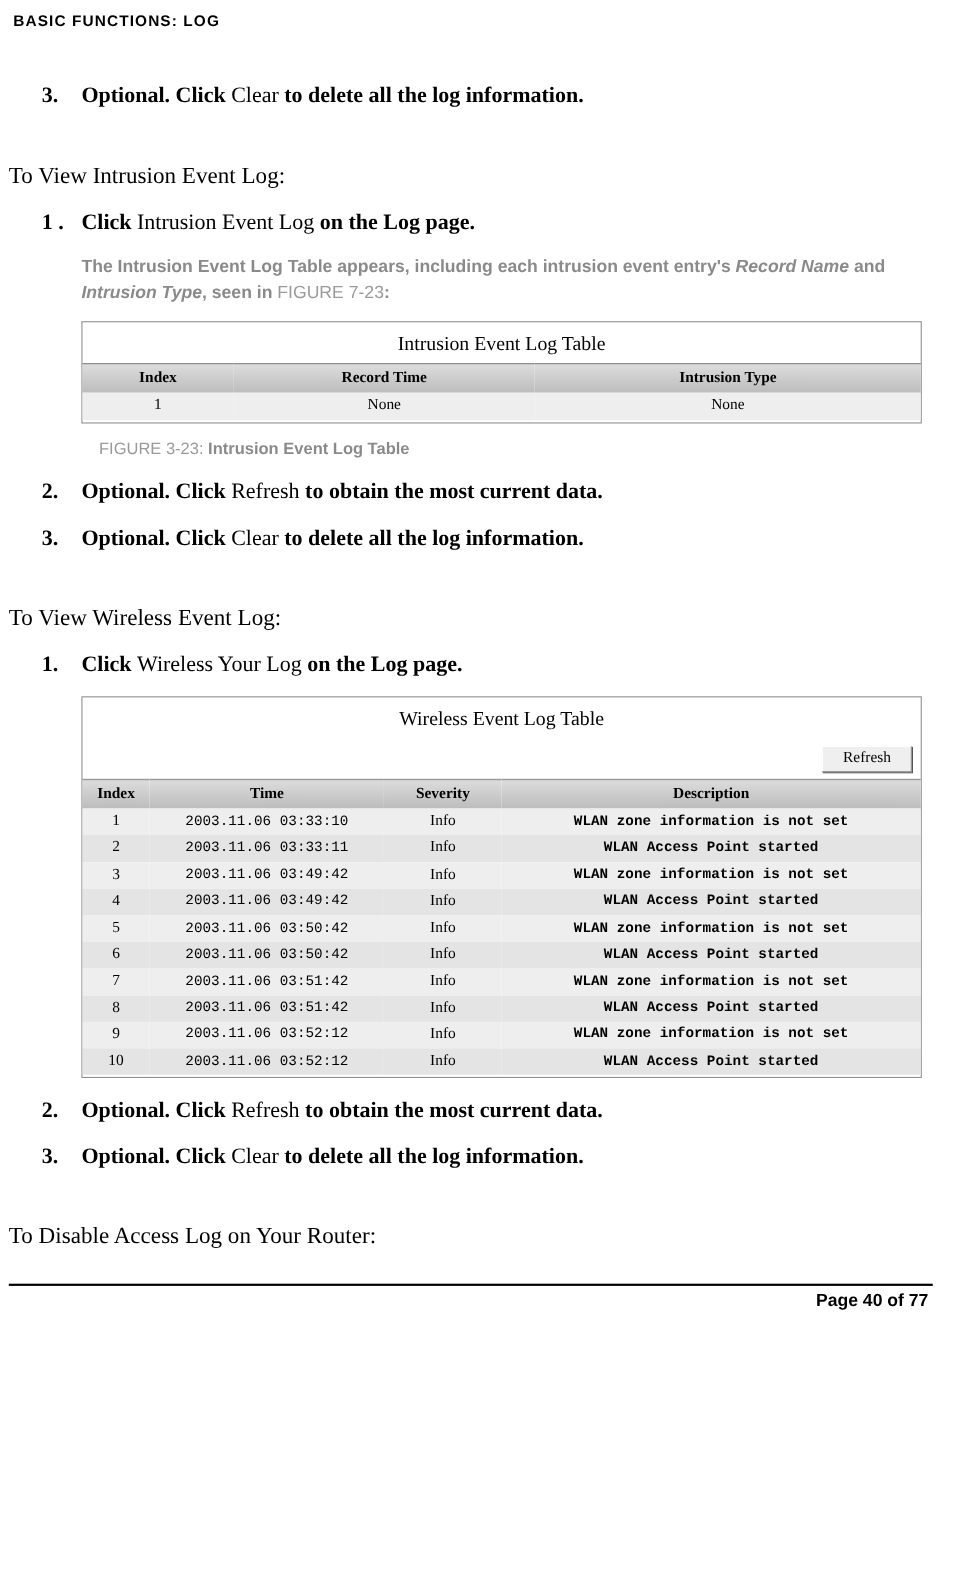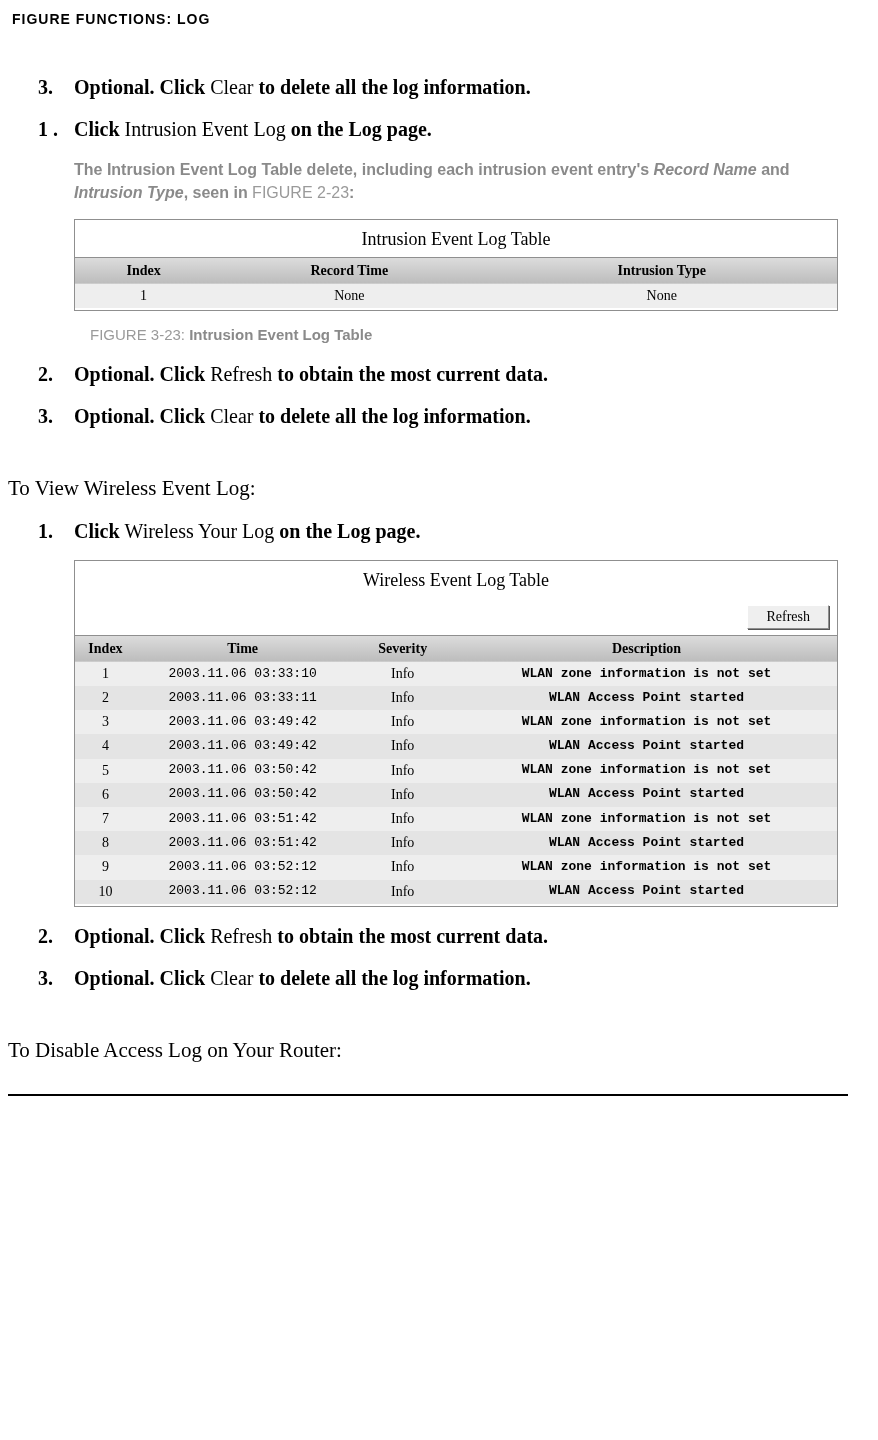--- a/index.html
+++ b/index.html
@@ -164,40 +164,41 @@
   .wireless-table th:nth-child(3),
   .wireless-table td:nth-child(3) { width: 14%; }
   .wireless-table th:nth-child(4),
   .wireless-table td:nth-child(4) { width: 50%; }
 </style>
 </head>
 <body>
 
 <div class="page">
 
-  <div class="running-head">FIGURE FUNCTIONS: LOG</div>
+  <div class="running-head">BASIC FUNCTIONS: LOG</div>
 
   <div class="num-item">
     <div class="num">3.</div>
     <div class="body">
       <b>Optional. Click </b><span>Clear</span><b> to delete all the log information.</b>
     </div>
   </div>
 
+  <div class="section-heading">To View Intrusion Event Log:</div>
 
   <div class="num-item">
     <div class="num">1 .</div>
     <div class="body">
       <b>Click </b><span>Intrusion Event Log</span><b> on the Log page.</b>
     </div>
   </div>
 
   <div class="indent-block">
     <div class="gray-para">
-      <span>The Intrusion Event Log Table delete, including each intrusion event entry's </span><span class="ital">Record Name</span><span> and </span><span class="ital">Intrusion Type</span><span>, seen in </span><span class="figlink">FIGURE 2-23</span><span>:</span>
+      <span>The Intrusion Event Log Table appears, including each intrusion event entry's </span><span class="ital">Record Name</span><span> and </span><span class="ital">Intrusion Type</span><span>, seen in </span><span class="figlink">FIGURE 7-23</span><span>:</span>
     </div>
 
     <div class="figure-box">
       <div class="figure-title">Intrusion Event Log Table</div>
       <table class="log-table intrusion-table">
         <thead>
             <tr>
           <th>Index</th>
           <th>Record Time</th>
           <th>Intrusion Type</th>
@@ -332,13 +333,14 @@
   <div class="num-item">
     <div class="num">3.</div>
     <div class="body">
       <b>Optional. Click </b><span>Clear</span><b> to delete all the log information.</b>
     </div>
   </div>
 
   <div class="section-heading">To Disable Access Log on Your Router:</div>
 
   <hr class="footer-rule">
+  <div class="footer">Page 40 of 77</div>
 </div>
 
 </body></html>

